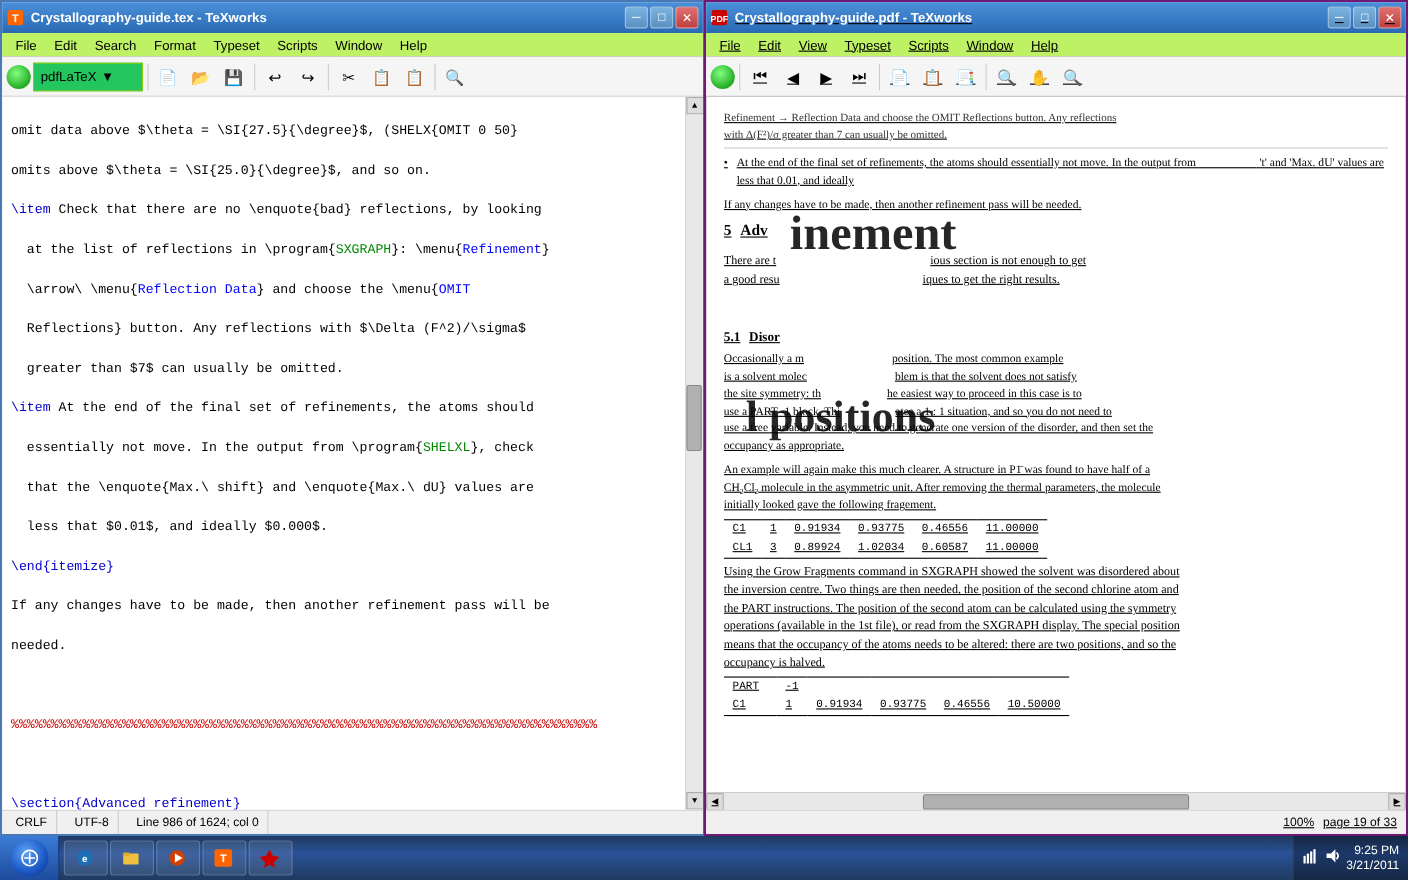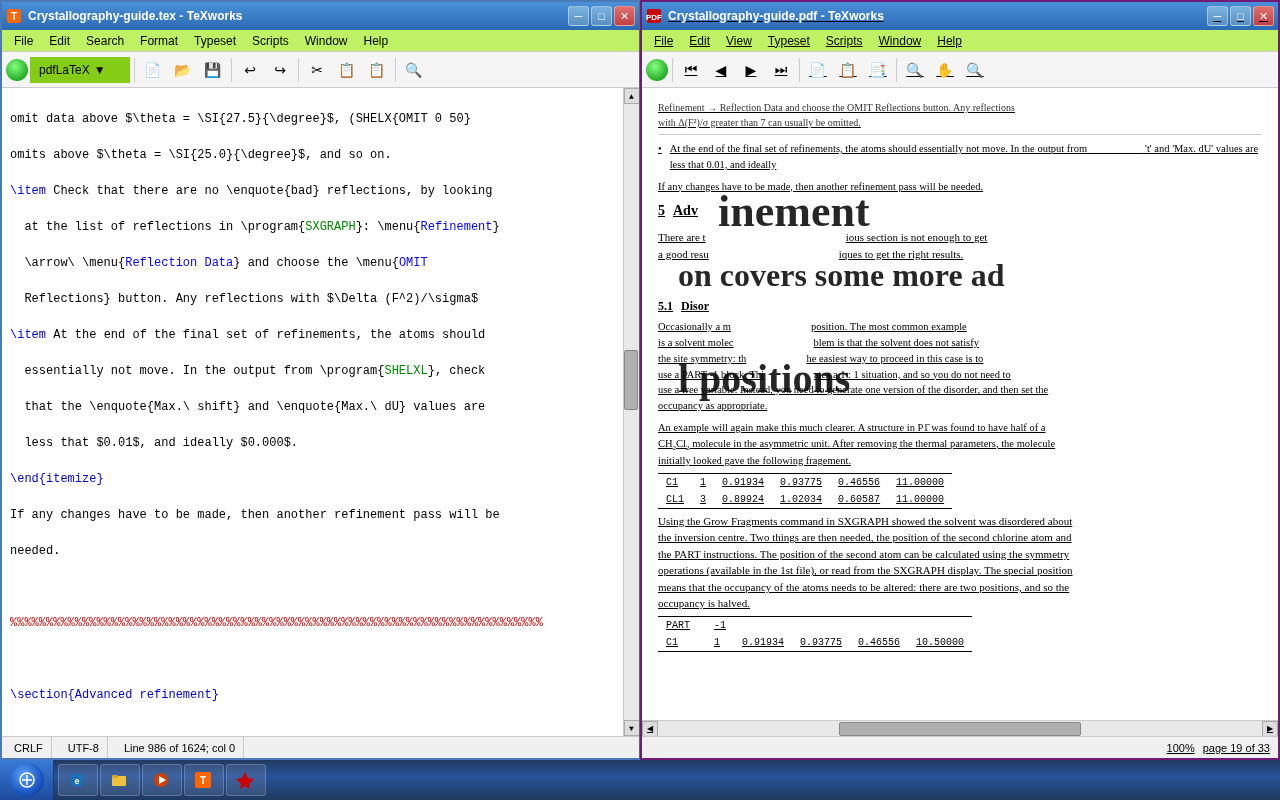--- a/index.html
+++ b/index.html
@@ -87,22 +87,22 @@
     }
     .toolbar-btn {
       width: 28px; height: 28px; border: 1px solid transparent;
       display: flex; align-items: center; justify-content: center;
       cursor: pointer; border-radius: 2px; font-size: 14px;
     }
     .toolbar-sep { width: 1px; height: 24px; background: #ccc; margin: 0 2px; }
 
     
     .toolbar-dropdown {
-      height: 26px; padding: 2px 6px; border: 3px solid #84cc16;
-      background: #84cc16; font-size: 12px; cursor: pointer;
+      height: 26px; padding: 2px 6px; border: 1px solid #84cc16;
+      background: #22c55e; font-size: 12px; cursor: pointer;
       display: flex; align-items: center; gap: 4px; min-width: 100px; text-align: right;
     }
 
     
     .editor-area {
       flex: 1; overflow: hidden; display: flex; position: relative;
       background: white; font-family: 'Courier New', monospace; font-size: 12px;
     }
     .editor-content {
       flex: 1; overflow: hidden; padding: 4px 8px;
@@ -220,20 +220,21 @@
     </div>
 
     <div class="editor-area">
       <div class="editor-content">
 <span class="code-line">omit data above $\theta = \SI{27.5}{\degree}$, (SHELX{OMIT 0 50}</span>
 <span class="code-line">omits above $\theta = \SI{25.0}{\degree}$, and so on.</span>
 <span class="code-line"><span class="kw-cmd">\item</span> Check that there are no \enquote{bad} reflections, by looking</span>
 <span class="code-line">  at the list of reflections in \program{<span class="kw-green">SXGRAPH</span>}: \menu{<span class="kw-blue">Refinement</span>}</span>
 <span class="code-line">  \arrow\ \menu{<span class="kw-blue">Reflection Data</span>} and choose the \menu{<span class="kw-blue">OMIT</span></span>
 <span class="code-line">  Reflections} button. Any reflections with $\Delta (F^2)/\sigma$</span>
+<span class="code-line">  greater than $7$ can usually be omitted.</span>
 <span class="code-line"><span class="kw-cmd">\item</span> At the end of the final set of refinements, the atoms should</span>
 <span class="code-line">  essentially not move. In the output from \program{<span class="kw-green">SHELXL</span>}, check</span>
 <span class="code-line">  that the \enquote{Max.\ shift} and \enquote{Max.\ dU} values are</span>
 <span class="code-line">  less that $0.01$, and ideally $0.000$.</span>
 <span class="code-line"><span class="kw-cmd">\end{itemize}</span></span>
 <span class="code-line">If any changes have to be made, then another refinement pass will be</span>
 <span class="code-line">needed.</span>
 <span class="code-line">&nbsp;</span>
 <span class="code-line kw-red">%%%%%%%%%%%%%%%%%%%%%%%%%%%%%%%%%%%%%%%%%%%%%%%%%%%%%%%%%%%%%%%%%%%%%%%%%%</span>
 <span class="code-line">&nbsp;</span>
@@ -351,21 +352,20 @@
 
             <div style="position:absolute;top:-10px;left:60px;font-size:44px;font-weight:bold;color:rgba(0,0,0,0.85);pointer-events:none;line-height:1;">inement</div>
           </div>
 
           <div style="position:relative;margin-bottom:8px;min-height:60px;">
             <p style="font-size:11px;">
               There are t<span style="display:inline-block;width:140px;"></span>ious section is not enough to get<br>
               a good resu<span style="display:inline-block;width:130px;"></span>iques to get the right results.
             </p>
 
-            <div style="position:absolute;top:22px;left:20px;font-size:32px;font-weight:bold;color:rgba(0,0,0,0.85);pointer-events:none;white-space:nowrap;">on covers some more ad</div>
           </div>
 
           <div style="display:flex;gap:8px;align-items:baseline;margin-bottom:4px;">
             <span style="font-size:12px;font-weight:bold;">5.1</span>
             <span style="font-size:12px;font-weight:bold;">Disor</span>
           </div>
 
           <div style="position:relative;min-height:80px;margin-bottom:6px;">
             <p style="font-size:10.5px;line-height:1.5;">
               Occasionally a m<span style="display:inline-block;width:80px;"></span>position. The most common example<br>
@@ -493,13 +493,33 @@
       </div>
     </div>
     <div class="taskbar-item">
       <div class="taskbar-item-icon">
         <svg width="18" height="18" viewBox="0 0 18 18">
             <polygon points="9,1 12,7 18,8 13,13 14,18 9,15 4,18 5,13 0,8 6,7" fill="#cc0000"></polygon>
           </svg>
       </div>
     </div>
   </div>
+  <div class="taskbar-tray">
+    <div>
+      <svg width="16" height="16" viewBox="0 0 16 16">
+          <rect x="1" y="8" width="2" height="7" fill="white"></rect>
+          <rect x="4" y="6" width="2" height="9" fill="white"></rect>
+          <rect x="7" y="4" width="2" height="11" fill="white"></rect>
+          <rect x="10" y="2" width="2" height="13" fill="white"></rect>
+        </svg>
+    </div>
+    <div>
+      <svg width="16" height="16" viewBox="0 0 16 16">
+          <polygon points="2,6 6,6 10,2 10,14 6,10 2,10" fill="white"></polygon>
+          <path d="M11,5 Q14,8 11,11" stroke="white" fill="none" stroke-width="1.5"></path>
+        </svg>
+    </div>
+    <div class="taskbar-clock">
+      <div>9:25 PM</div>
+      <div>3/21/2011</div>
+    </div>
+  </div>
 </div>
 
 </body></html>

